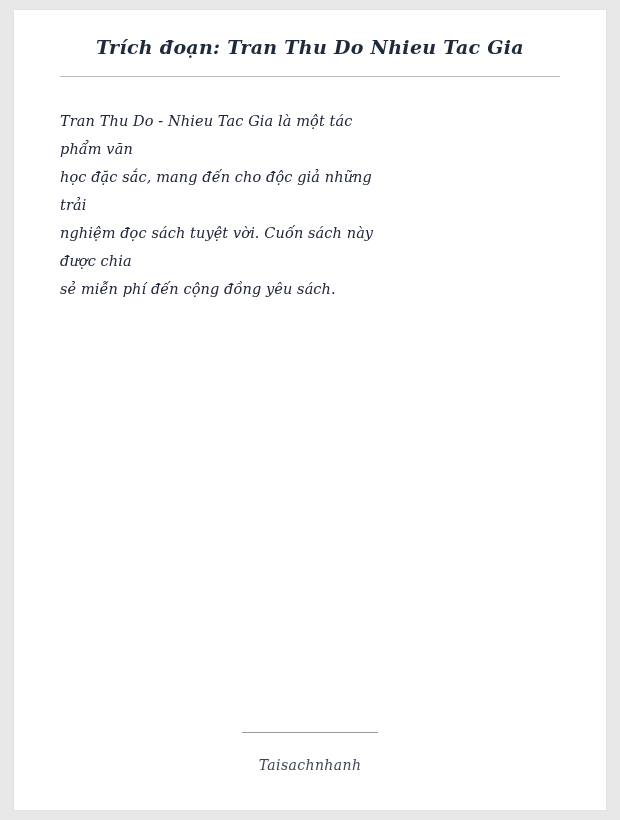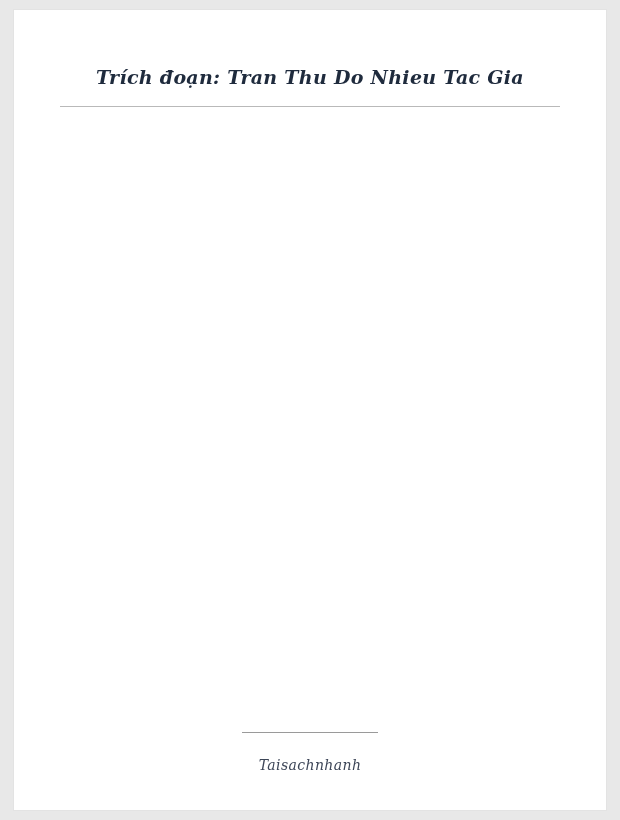--- a/index.html
+++ b/index.html
@@ -24,21 +24,21 @@
     display: flex;
     flex-direction: column;
   }
   .doc-body {
     flex: 1 1 auto;
     padding: 0 46px;
     position: relative;
   }
   .doc-title {
     margin: 0;
-    padding-top: 56px;
+    padding-top: 26px;
     text-align: center;
     font-family: "DejaVu Serif", serif;
     font-style: italic;
     font-weight: bold;
     font-size: 19px;
     letter-spacing: 0.3px;
     color: #1f2b3d;
   }
   .title-rule {
     margin: 18px 0 0 0;
@@ -84,20 +84,24 @@
 </head>
 <body>
 
 <div class="page-wrap">
 
   <div class="doc-body">
     <h1 class="doc-title">Trích đoạn: Tran Thu Do Nhieu Tac Gia</h1>
 
     <div class="title-rule"></div>
 
+    <p class="doc-paragraph">Tran Thu Do - Nhieu Tac Gia là một tác phẩm văn
+học đặc sắc, mang đến cho độc giả những trải
+nghiệm đọc sách tuyệt vời. Cuốn sách này được chia
+sẻ miễn phí đến cộng đồng yêu sách.</p>
   </div>
 
   <div class="doc-footer">
     <div class="footer-rule"></div>
     <div class="footer-text">Taisachnhanh</div>
   </div>
 
 </div>
 
 </body></html>

